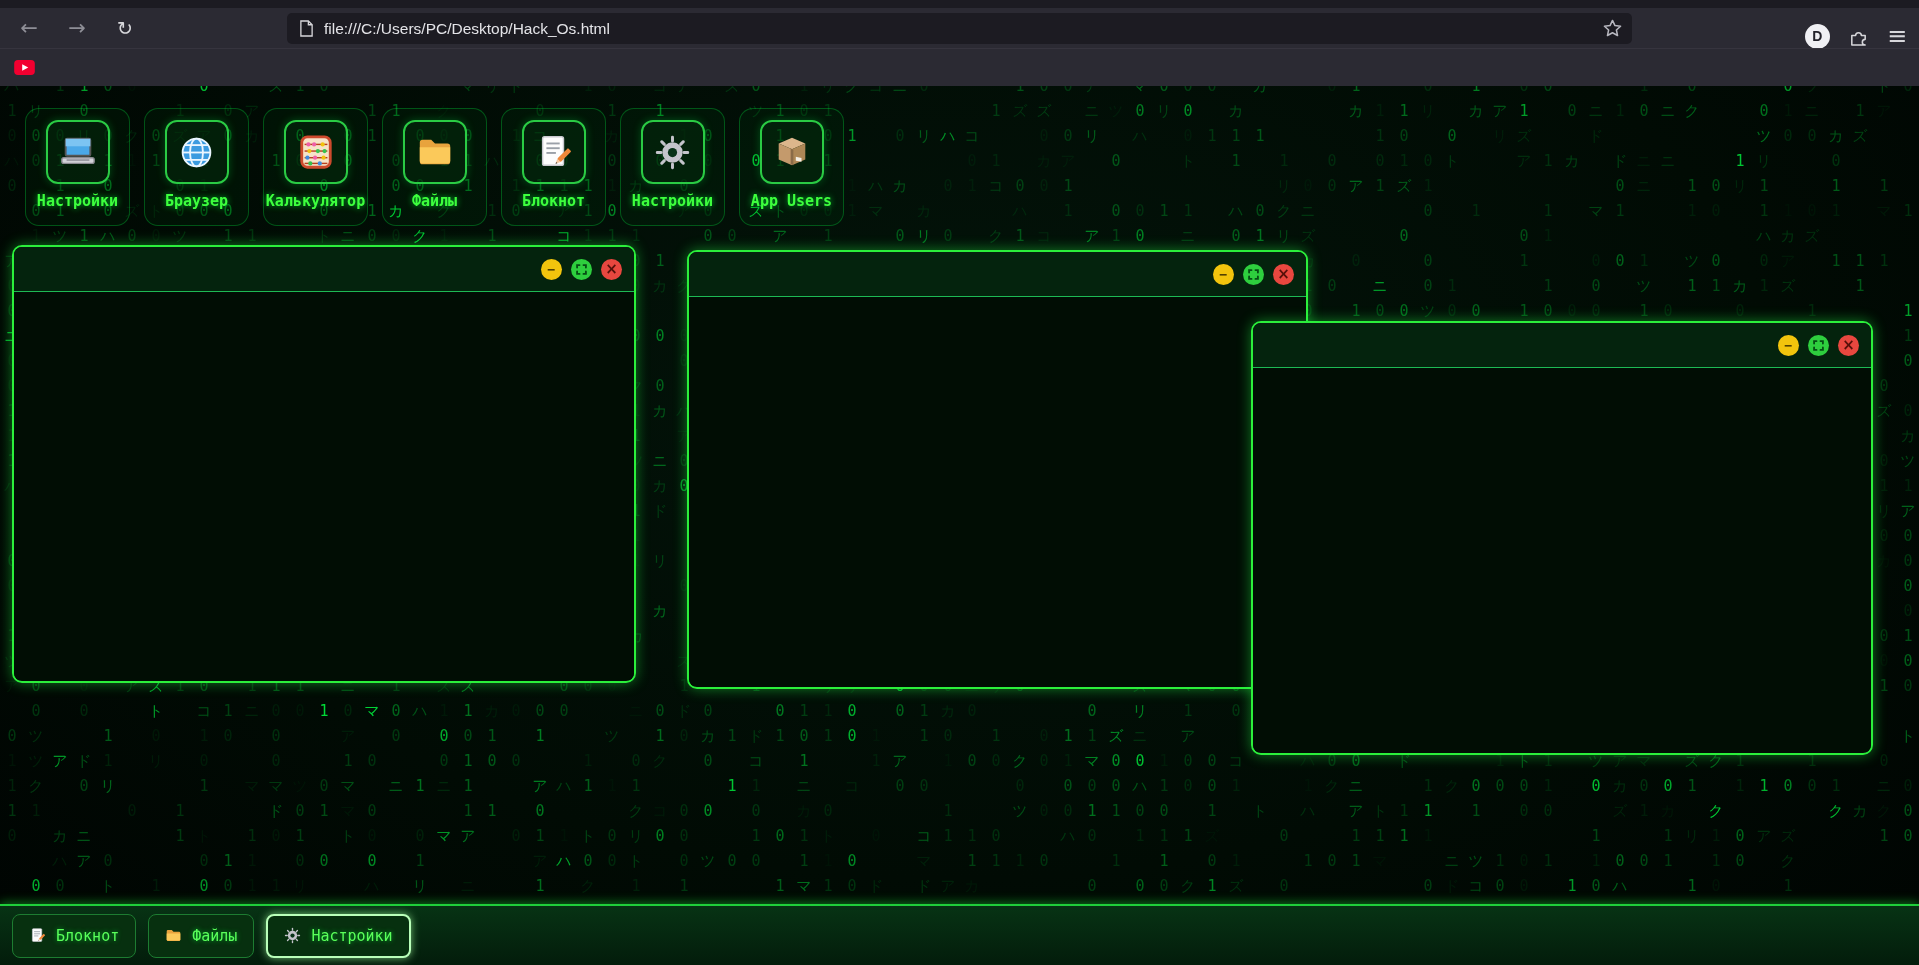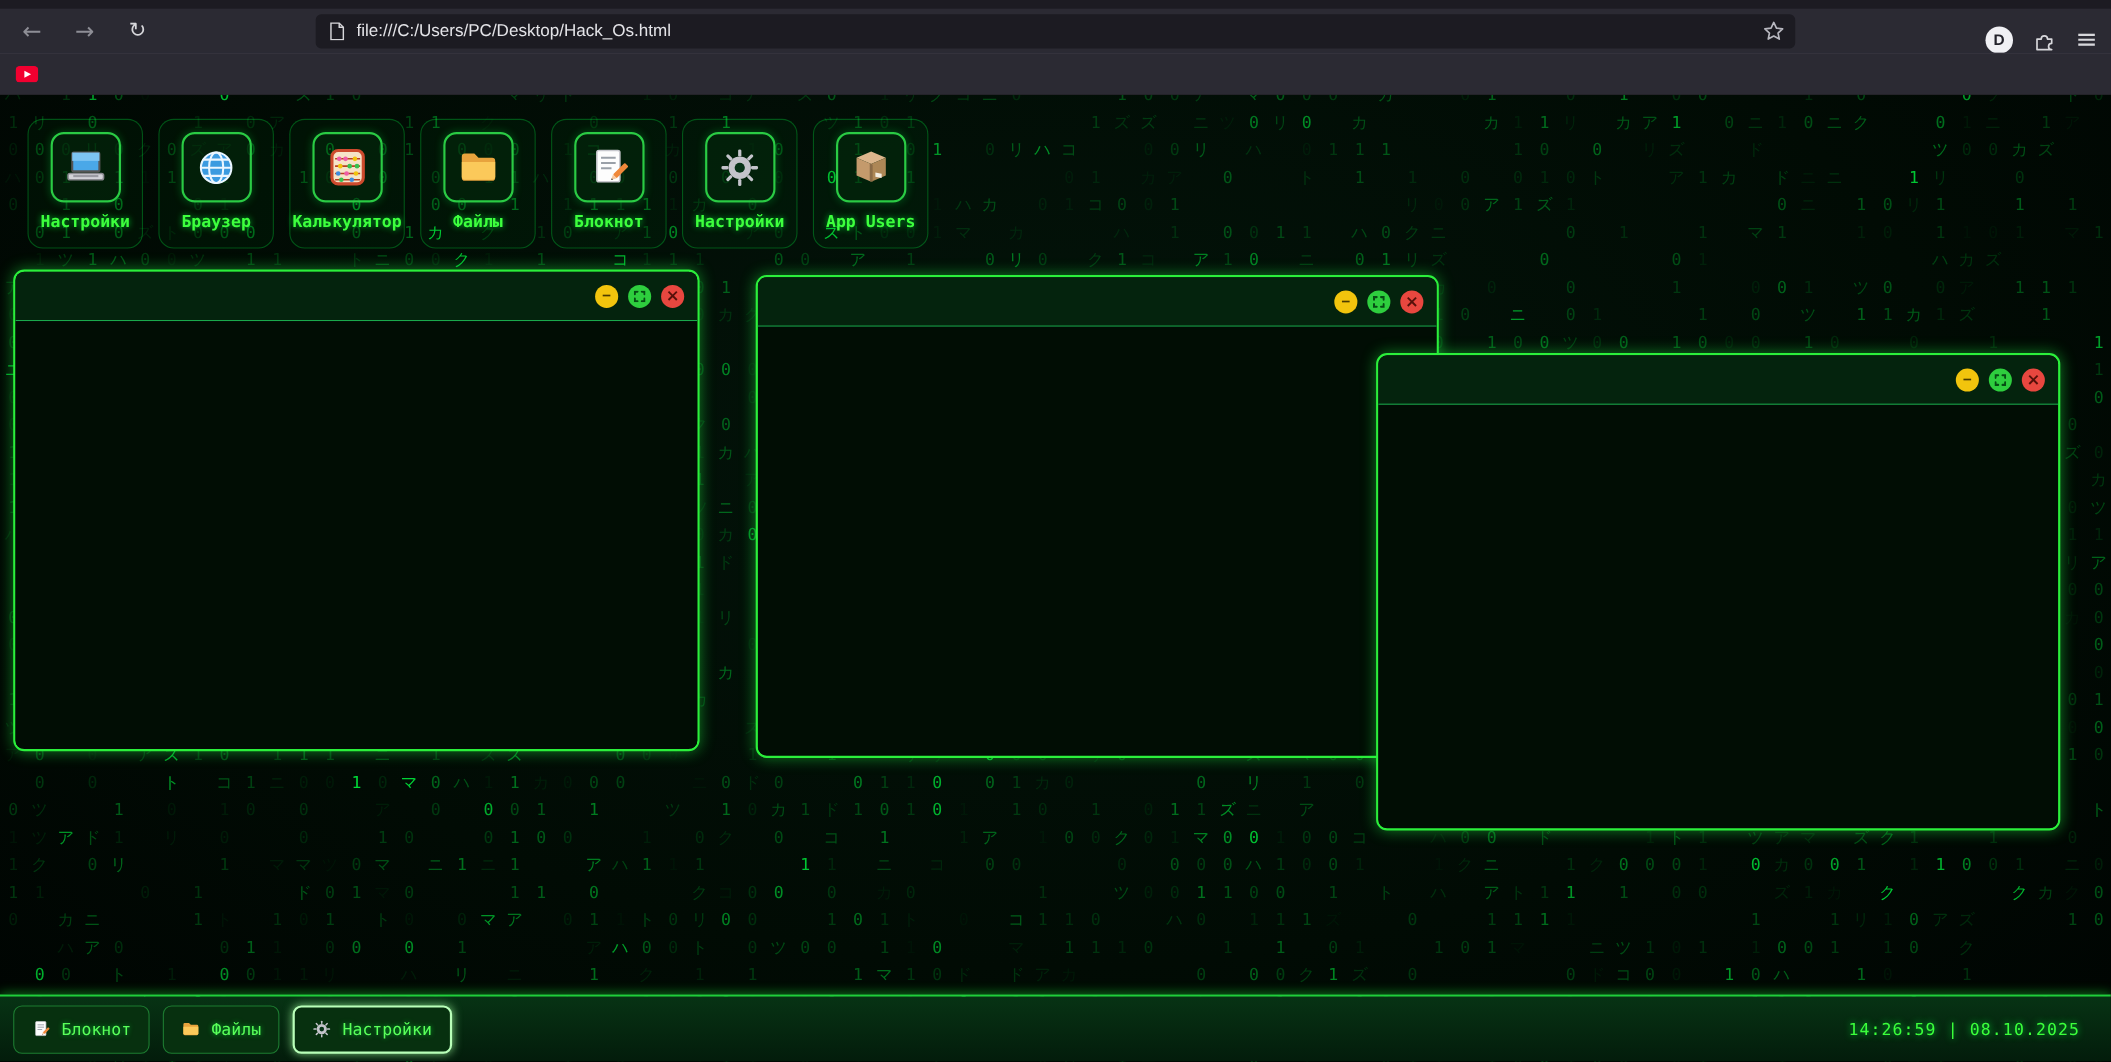--- a/index.html
+++ b/index.html
@@ -3394,15 +3394,14 @@
       <span class="t-label">Файлы</span>
     </div>
     <div class="taskitem active">
       <span>
           <svg class="ic" width="17" height="17">
             <use href="#i-gear"></use>
           </svg>
         </span>
       <span class="t-label">Настройки</span>
     </div>
-    <div class="clock">14:26:59 | 08.10.2025</div>
   </div>
 </div>
 
 </body></html>

